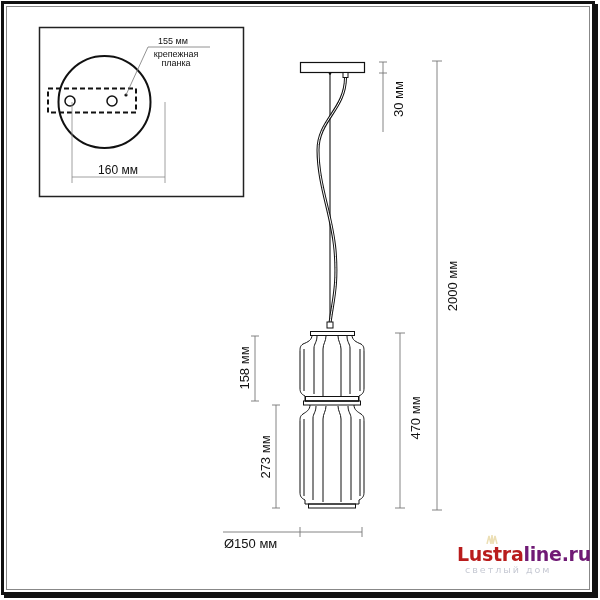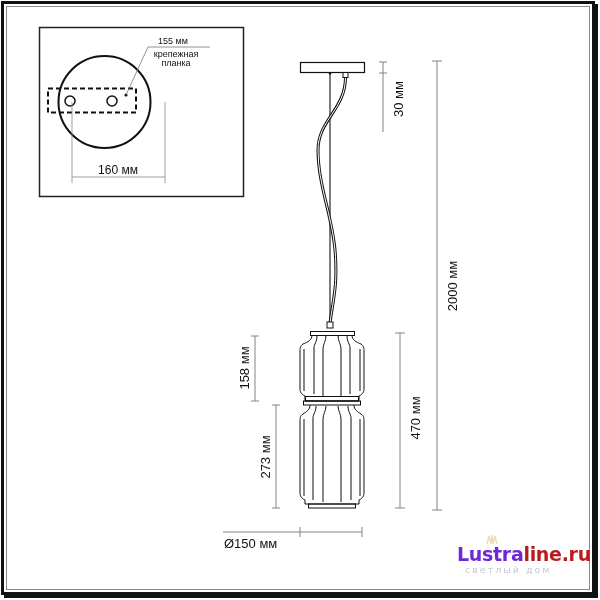--- a/index.html
+++ b/index.html
@@ -8,22 +8,22 @@
     .frame { position: absolute; left: 0; top: 0; width: 600px; height: 600px; box-sizing: border-box; }
     .frame-outer { position: absolute; left: 1px; top: 1px; width: 594px; height: 594px;
                    border: 3px solid #111; box-sizing: border-box;
                    box-shadow: 3px 3px 0 #111; }
     .frame-inner { position: absolute; left: 6px; top: 6px; width: 584px; height: 584px;
                    border: 1px solid #888; box-sizing: border-box; }
     svg.drawing { position: absolute; left: 0; top: 0; }
     .dimtext { font-family: "Liberation Sans", "DejaVu Sans", sans-serif; fill: #111; }
     .logo { position: absolute; left: 457px; top: 544px; width: 140px; text-align: left; }
     .logo-main { font-family: "DejaVu Sans", sans-serif; font-weight: bold; font-size: 19px; letter-spacing: -0.3px; line-height: 20px; }
-    .logo-a { color: #6d28d9; text-align: center; }
-    .logo-b { color: #b91c1c; }
+    .logo-a { color: #b91c1c; text-align: center; }
+    .logo-b { color: #701a75; }
     .logo-sub { font-family: "DejaVu Sans", sans-serif; font-size: 9.5px; letter-spacing: 2px; color: #c6c9d3; margin-left: 8px; line-height: 11px; }
     .logo-crown { position: absolute; left: 29px; top: -9px; width: 12px; height: 9px; }
   </style>
 </head>
 <body>
 
 <div class="frame">
   <div class="frame-outer"></div>
   <div class="frame-inner"></div>
 </div>

